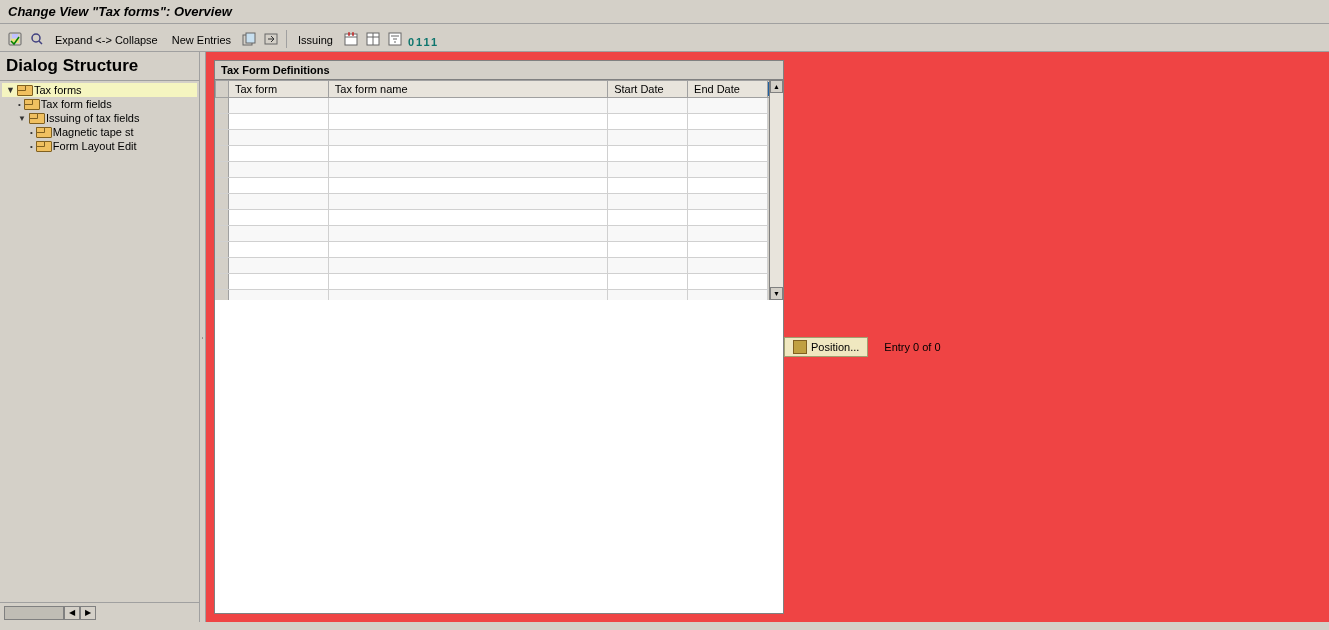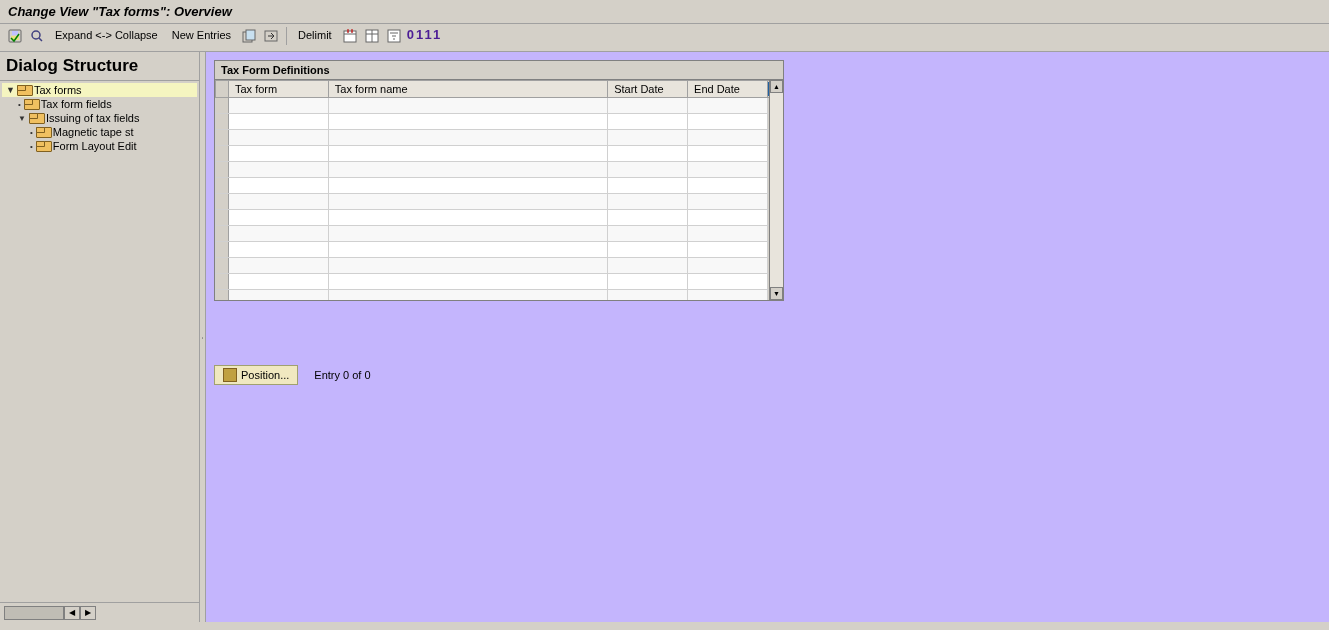--- a/index.html
+++ b/index.html
@@ -20,21 +20,21 @@
       font-style: italic;
       font-size: 13px;
       border-bottom: 1px solid #a0a0a0;
     }
 
     
     .toolbar {
       background: #d4d0c8;
       padding: 3px 6px;
       display: flex;
-      align-items: flex-start;
+      align-items: flex-end;
       gap: 4px;
       border-bottom: 1px solid #a0a0a0;
       height: 28px;
     }
     .toolbar-icon {
       width: 18px;
       height: 18px;
       display: inline-flex;
       align-items: center;
       justify-content: center;
@@ -159,25 +159,24 @@
       display: flex;
       align-items: center;
       justify-content: center;
       font-size: 8px;
       cursor: pointer;
     }
 
     
     .right-panel {
       flex: 1;
-      background: #c4b5fd;
+      background: #ef4444;
       padding: 8px;
       display: flex;
-      flex-direction: column;
-      gap: 44px;
+      flex-direction: row;
     }
 
     
     .table-container {
       border: 1px solid #808080;
       background: white;
       width: 570px;
     }
     .table-header-bar {
       background: #d4d0c8;
@@ -350,21 +349,21 @@
   <span class="toolbar-icon">
     <svg width="16" height="16" viewBox="0 0 16 16">
         <rect x="2" y="3" width="12" height="10" fill="#d4d0c8" stroke="#666" stroke-width="1"></rect>
         <line x1="5" y1="8" x2="11" y2="8" stroke="#333" stroke-width="1"></line>
         <polyline points="8,5 11,8 8,11" fill="none" stroke="#333" stroke-width="1"></polyline>
       </svg>
   </span>
 
   <div class="toolbar-separator"></div>
 
-  <button class="toolbar-btn">Delimit</button>
+  <button class="toolbar-btn">Issuing</button>
 
   <span class="toolbar-icon">
     <svg width="16" height="16" viewBox="0 0 16 16">
         <rect x="2" y="3" width="12" height="11" fill="white" stroke="#666" stroke-width="1"></rect>
         <line x1="2" y1="6" x2="14" y2="6" stroke="#666" stroke-width="1"></line>
         <rect x="5" y="1" width="2" height="4" fill="#c04040" rx="1"></rect>
         <rect x="9" y="1" width="2" height="4" fill="#c04040" rx="1"></rect>
       </svg>
   </span>
 
@@ -379,21 +378,21 @@
   <span class="toolbar-icon">
     <svg width="16" height="16" viewBox="0 0 16 16">
         <rect x="2" y="2" width="12" height="12" fill="white" stroke="#666" stroke-width="1"></rect>
         <line x1="4" y1="5" x2="12" y2="5" stroke="#666" stroke-width="1"></line>
         <line x1="6" y1="8" x2="10" y2="8" stroke="#666" stroke-width="1"></line>
         <line x1="7" y1="11" x2="9" y2="11" stroke="#666" stroke-width="1"></line>
       </svg>
   </span>
 
   <span class="toolbar-text">
-    <span style="color:#4c1d95; font-weight:bold; font-size:13px; letter-spacing:2px;">0111</span>
+    <span style="color:#0f766e; font-weight:bold; font-size:11px; letter-spacing:2px;">0111</span>
   </span>
 </div>
 
 <div class="main-layout">
 
   <div class="left-panel">
     <div class="dialog-structure-header">
       <span>Dialog Structure</span>
     </div>
     <div class="tree-container">

